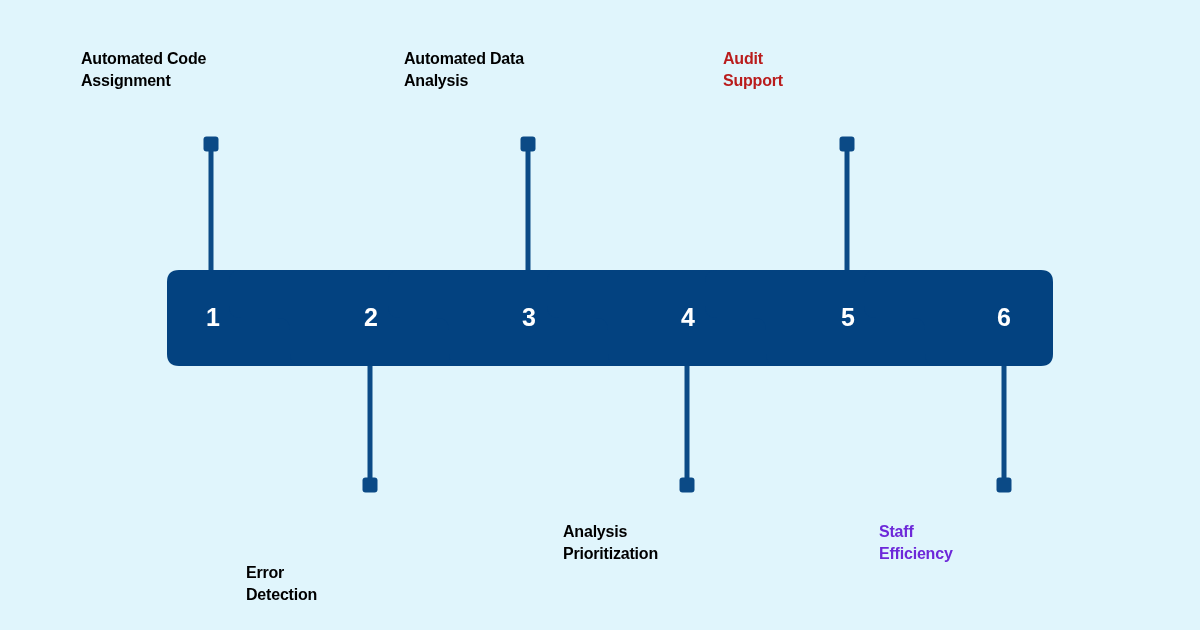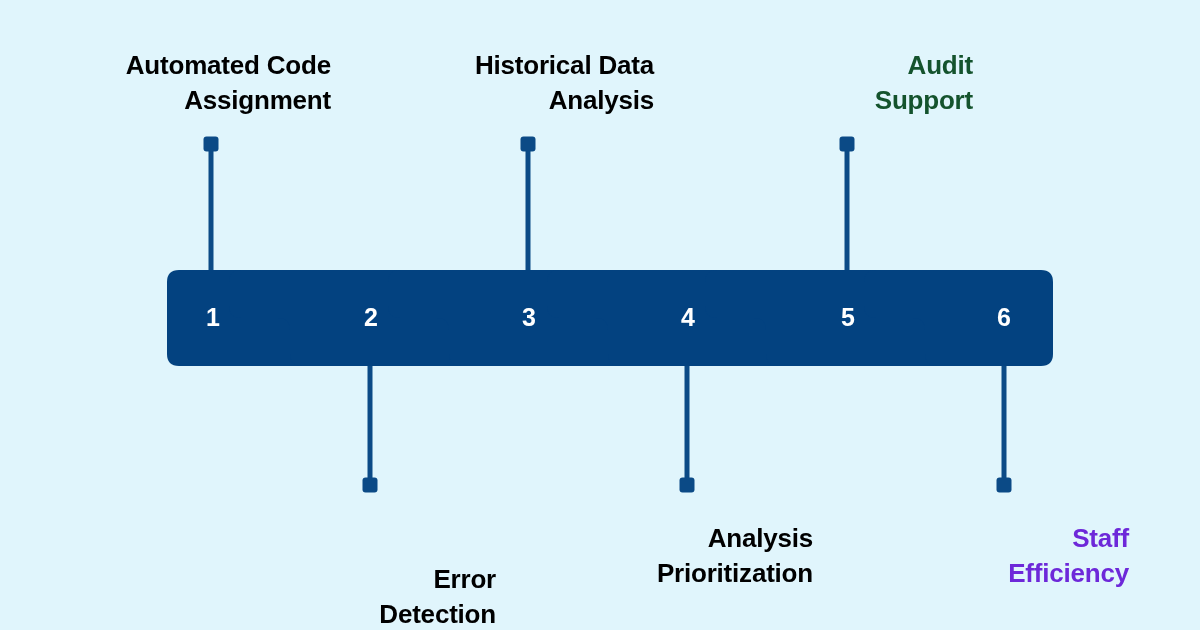--- a/index.html
+++ b/index.html
@@ -21,23 +21,23 @@
   #diagram-svg {
     position: absolute;
     left: 0;
     top: 0;
     width: 1200px;
     height: 630px;
     display: block;
   }
   .step-label {
     position: absolute;
-    text-align: right;
+    text-align: left;
     font-family: "Liberation Sans", sans-serif;
-    font-size: 26px;
+    font-size: 16px;
     font-weight: bold;
     line-height: 1.35;
     color: #000000;
     letter-spacing: -0.2px;
     white-space: pre-line;
   }
   .label-above { }
   .label-below { }
   .piece-number {
     position: absolute;
@@ -85,23 +85,23 @@
       <div class="piece-number" style="left: 509px; top: 305px; width: 40px; color: rgb(255, 255, 255);">3</div>
       <div class="piece-number" style="left: 668px; top: 305px; width: 40px; color: rgb(255, 255, 255);">4</div>
       <div class="piece-number" style="left: 828px; top: 305px; width: 40px; color: rgb(255, 255, 255);">5</div>
       <div class="piece-number" style="left: 984px; top: 305px; width: 40px; color: rgb(255, 255, 255);">6</div>
     </div>
   <div id="labels-layer">
       <div class="step-label label-above" style="left: 81px; top: 48px; width: 250px; color: rgb(0, 0, 0);">Automated Code
 Assignment</div>
       <div class="step-label label-below" style="left: 246px; top: 521px; width: 250px; color: rgb(0, 0, 0); margin-top: 41px;">Error
 Detection</div>
-      <div class="step-label label-above" style="left: 404px; top: 48px; width: 250px; color: rgb(0, 0, 0);">Historical Data
+      <div class="step-label label-above" style="left: 404px; top: 48px; width: 250px; color: rgb(0, 0, 0);">Automated Data
 Analysis</div>
       <div class="step-label label-below" style="left: 563px; top: 521px; width: 250px; color: rgb(0, 0, 0);">Analysis
 Prioritization</div>
-      <div class="step-label label-above" style="left: 723px; top: 48px; width: 250px; color: #14532d;">Audit
+      <div class="step-label label-above" style="left: 723px; top: 48px; width: 250px; color: #b91c1c;">Audit
 Support</div>
       <div class="step-label label-below" style="left: 879px; top: 521px; width: 250px; color: #6d28d9;">Staff
 Efficiency</div>
     </div>
 
 </div>
 
 </body></html>

